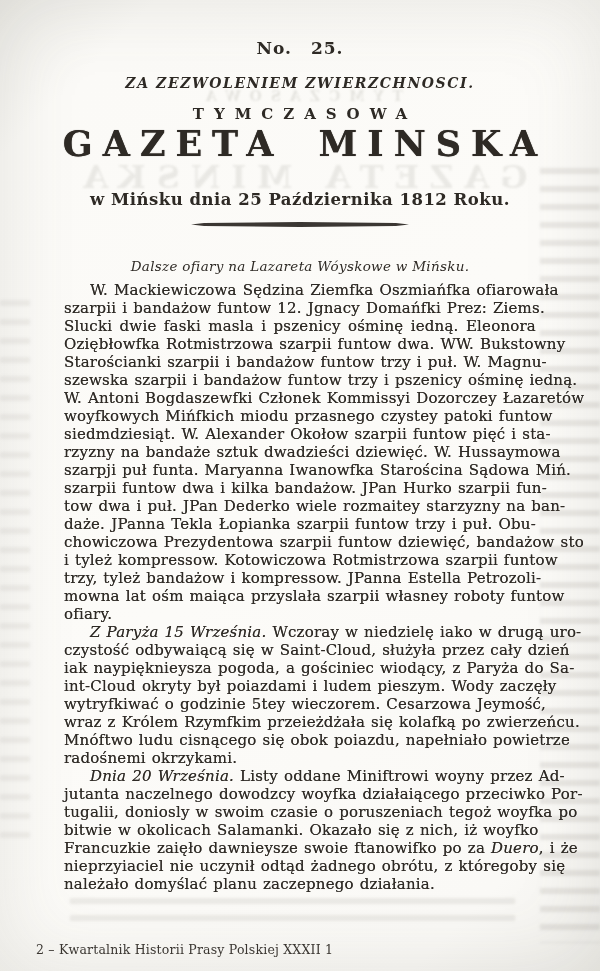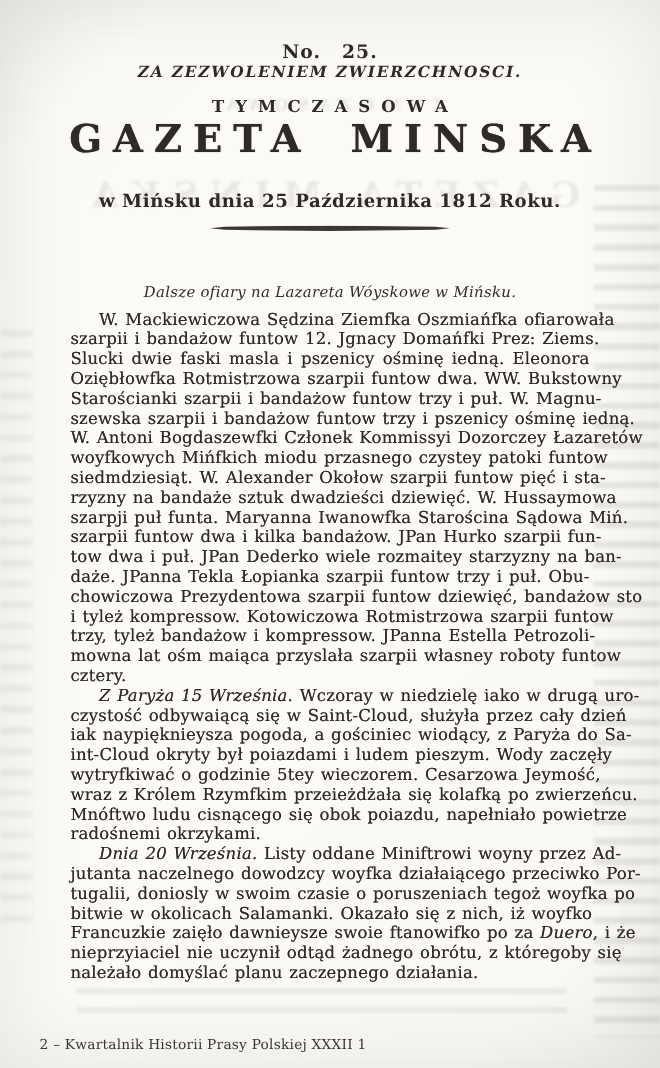--- a/index.html
+++ b/index.html
@@ -35,21 +35,21 @@
     filter:blur(1.8px); pointer-events:none;
   }
   .ghost-bottom {
     position:absolute; left:70px; right:85px; top:898px; height:34px;
     background:repeating-linear-gradient(to bottom, rgba(80,74,62,0.09) 0 6px, rgba(0,0,0,0) 6px 17px);
     filter:blur(1.6px); pointer-events:none;
   }
   
   .masthead { position:absolute; top:0; left:0; right:0; text-align:center; }
   .issue   { margin-top:38px; font-size:17px; font-weight:bold; word-spacing:12px; letter-spacing:1px; }
-  .license { font-size:14px; font-weight:bold; font-style:italic; letter-spacing:1.6px; }
+  .license { margin-top:17px; font-size:14px; font-weight:bold; font-style:italic; letter-spacing:1.6px; }
   .series  { margin-top:14px; font-size:15px; font-weight:bold; letter-spacing:10px; text-indent:10px; }
   .title   { font-size:35px; font-weight:bold; letter-spacing:10px; word-spacing:13px; text-indent:10px;
              text-shadow:0 0 0.7px rgba(35,30,25,0.9); }
   .dateline{ margin-top:26px; font-size:16.5px; font-weight:bold; letter-spacing:0.5px; }
   .rule {
     margin:13px auto 0; width:218px; height:5px; background:#2a2622; opacity:0.92;
     clip-path:polygon(0 50%, 6% 22%, 50% 0, 94% 22%, 100% 50%, 94% 78%, 50% 100%, 6% 78%);
   }
   
   .article { position:absolute; top:257px; left:64px; width:472px; }
@@ -107,21 +107,21 @@
         <div class="tline">siedmdziesiąt.  W. Alexander Okołow szarpii funtow pięć i sta-</div>
         <div class="tline">rzyzny na bandaże sztuk dwadzieści dziewięć.  W. Hussaymowa</div>
         <div class="tline">szarpji puł funta.  Maryanna Iwanowfka Starościna Sądowa Miń.</div>
         <div class="tline">szarpii funtow dwa i kilka bandażow.  JPan Hurko szarpii fun-</div>
         <div class="tline">tow dwa i puł.  JPan Dederko wiele rozmaitey starzyzny na ban-</div>
         <div class="tline">daże.  JPanna Tekla Łopianka szarpii funtow trzy i puł.  Obu-</div>
         <div class="tline">chowiczowa Prezydentowa szarpii funtow dziewięć, bandażow sto</div>
         <div class="tline">i tyleż kompressow.  Kotowiczowa Rotmistrzowa szarpii funtow</div>
         <div class="tline">trzy, tyleż bandażow i kompressow.  JPanna Estella Petrozoli-</div>
         <div class="tline">mowna lat ośm maiąca przyslała szarpii własney roboty funtow</div>
-        <div class="tline last">cztery.</div>
+        <div class="tline last">ofiary.</div>
       </div>
     <div class="para">
         <div class="tline first"><span class="it">Z Paryża 15 Września.</span><span> Wczoray w niedzielę iako w drugą uro-</span></div>
         <div class="tline">czystość odbywaiącą się w Saint-Cloud, służyła przez cały dzień</div>
         <div class="tline">iak naypięknieysza pogoda, a gościniec wiodący, z Paryża do Sa-</div>
         <div class="tline">int-Cloud okryty był poiazdami i ludem pieszym.  Wody zaczęły</div>
         <div class="tline">wytryfkiwać o godzinie 5tey wieczorem.  Cesarzowa Jeymość,</div>
         <div class="tline">wraz z Królem Rzymfkim przeieżdżała się kolafką po zwierzeńcu.</div>
         <div class="tline">Mnóftwo ludu cisnącego się obok poiazdu, napełniało powietrze</div>
         <div class="tline last">radośnemi okrzykami.</div>

